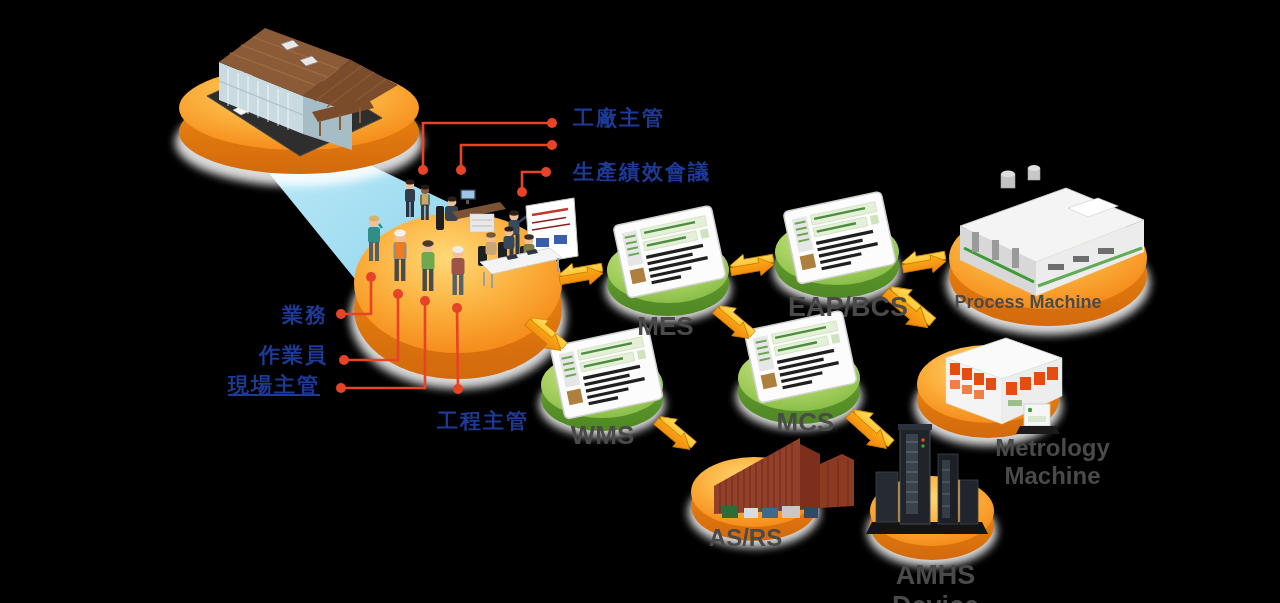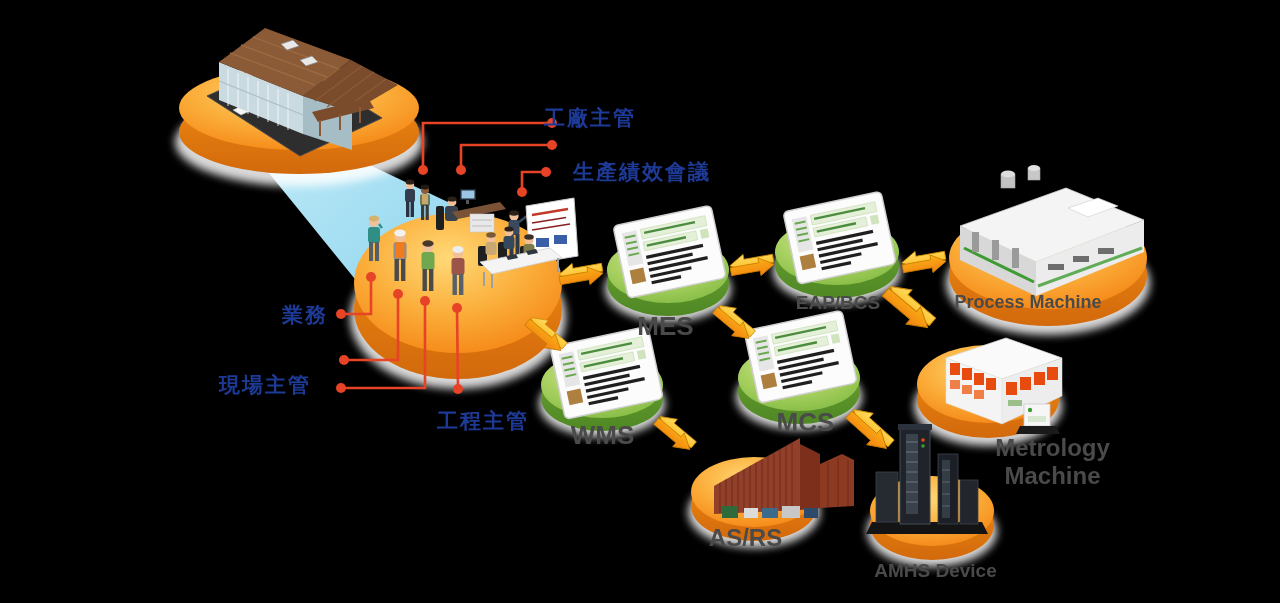--- a/index.html
+++ b/index.html
@@ -4,21 +4,21 @@
 <style>
   html,body{margin:0;padding:0;background:#000;}
   #stage{position:relative;width:1280px;height:603px;background:#000;overflow:hidden;
          font-family:"Liberation Sans",sans-serif;}
   #stage svg{position:absolute;left:0;top:0;}
   .lbl{position:absolute;font-weight:bold;white-space:pre-line;}
   .lbl-factory{color:#454545;font-size:24px;line-height:1.2;width:170px;}
   .lbl-role{color:#1d3a96;font-size:21px;letter-spacing:2px;}
   .lbl-role-r{text-align:right;width:148px;}
   .lbl-node{color:#4a4a4a;text-align:center;}
-  .fs26{font-size:26px;} .fs23{font-size:19px;} .fs22{font-size:18px;} .fs24{font-size:24px;}
+  .fs26{font-size:26px;} .fs23{font-size:27px;} .fs22{font-size:18px;} .fs24{font-size:24px;}
   .lh-tight{line-height:1.15;}
 </style>
 </head>
 <body>
 
 <div id="stage">
 <svg width="1280" height="603" viewBox="0 0 1280 603">
   <defs>
     <radialGradient id="gOrangeTop" cx="0.45" cy="0.32" r="0.85">
       <stop offset="0" stop-color="#ffd977"></stop>
@@ -450,25 +450,26 @@
     <circle cx="344" cy="360" r="5"></circle>
         <circle cx="398" cy="294" r="5"></circle>
     <circle cx="341" cy="388" r="5"></circle>
         <circle cx="425" cy="301" r="5"></circle>
     <circle cx="458" cy="389" r="5"></circle>
         <circle cx="457" cy="308" r="5"></circle>
   </g>
 </svg>
 
 
-  <div class="lbl lbl-role" style="left:544px;top:104px;">工廠主管</div>
+  <div class="lbl lbl-role" style="left:573px;top:104px;">工廠主管</div>
   <div class="lbl lbl-role" style="left:573px;top:158px;">生產績效會議</div>
 
   <div class="lbl lbl-role lbl-role-r" style="left:180px;top:301px;">業務</div>
-  <div class="lbl lbl-role lbl-role-r" style="left:163px;top:371px;">現場主管</div>
+  <div class="lbl lbl-role lbl-role-r" style="left:180px;top:341px;">作業員</div>
+  <div class="lbl lbl-role lbl-role-r" style="left:172px;top:371px;text-decoration:underline;">現場主管</div>
   <div class="lbl lbl-role" style="left:412px;top:407px;margin-left:25px;">工程主管</div>
 
   <div class="lbl lbl-node fs26" style="left:618px;top:311px;width:95px;">MES</div>
   <div class="lbl lbl-node fs23" style="left:788px;top:292px;width:100px;">EAP/BCS</div>
   <div class="lbl lbl-node fs26" style="left:555px;top:420px;width:95px;">WMS</div>
   <div class="lbl lbl-node fs26" style="left:758px;top:407px;width:95px;">MCS</div>
 
   <div class="lbl lbl-node fs22" style="left:938px;top:292px;width:180px;">Process Machine</div>
   <div class="lbl lbl-node fs24 lh-tight" style="left:985px;top:434px;width:135px;">Metrology Machine</div>
   <div class="lbl lbl-node fs24" style="left:698px;top:524px;width:95px;">AS/RS</div>

